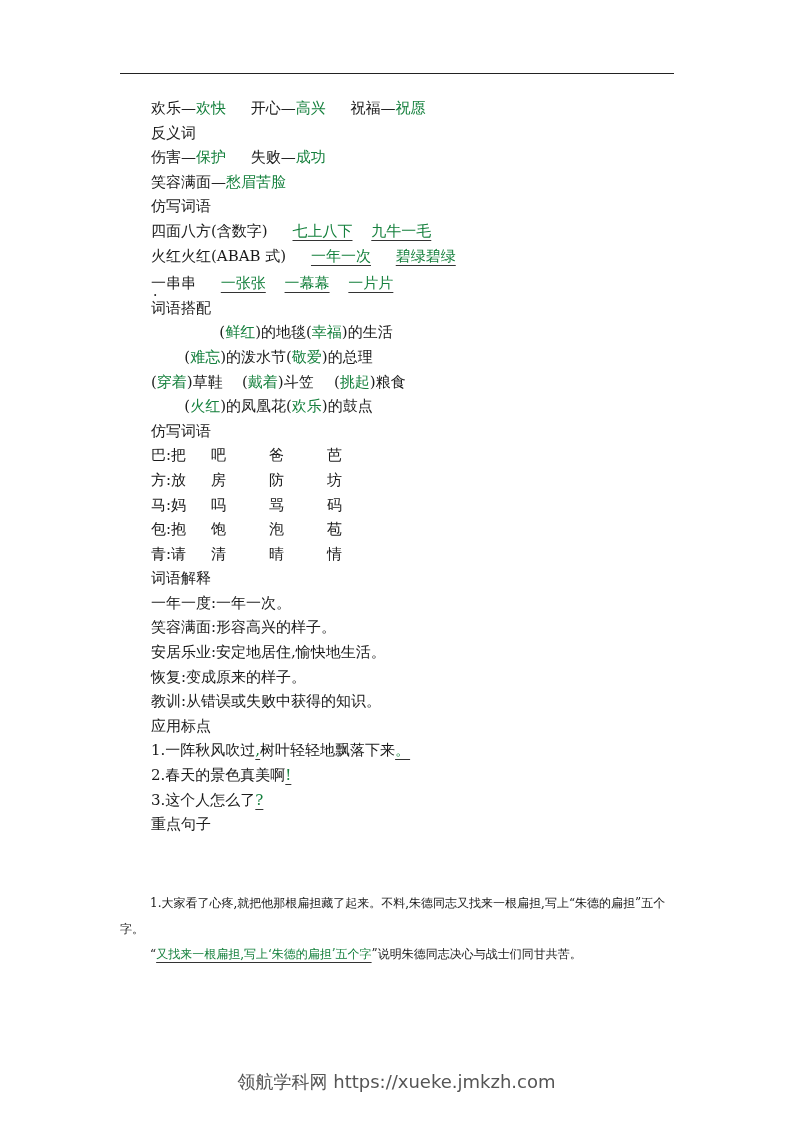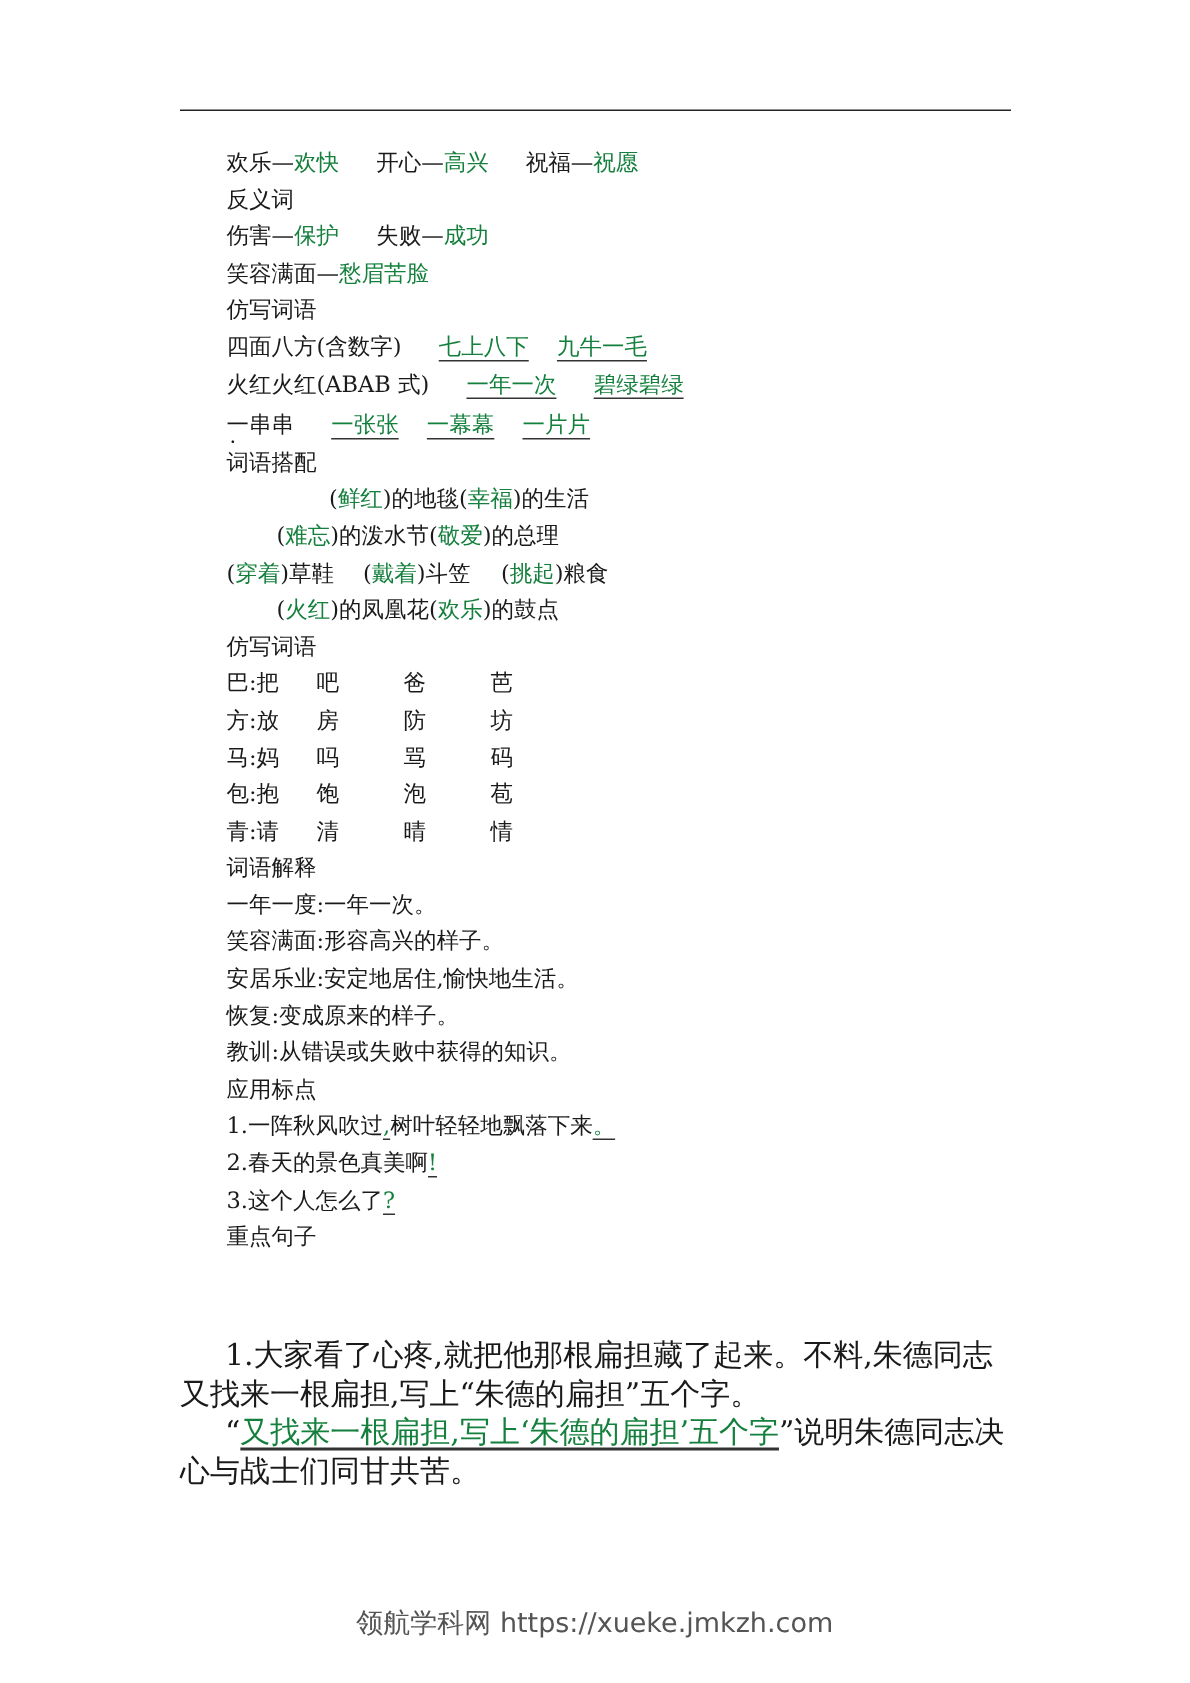--- a/index.html
+++ b/index.html
@@ -18,21 +18,21 @@
   }
   .line { white-space: nowrap; height: 24.6px; }
   .red { color: #15803d; }
   .ul { text-decoration: underline; text-decoration-color: #333; text-underline-offset: 4px; }
   .gap { display: inline-block; width: 14px; }
   .gap2 { display: inline-block; width: 20px; }
   .cell { display: inline-block; width: 58px; }
   .cell.first { width: 60px; }
   .pair1 { display: inline-block; width: 148px; text-align: right; }
   .para {
-    position: absolute; left: 120px; width: 555px; font-size: 20px; line-height: 26px;
+    position: absolute; left: 120px; width: 555px; font-size: 12px; line-height: 26px;
     white-space: normal; text-indent: 30px;
   }
   .footer {
     position: absolute; left: 0; width: 793px; top: 1070px; text-align: center;
     font-family: "DejaVu Sans", "Liberation Sans", sans-serif; font-size: 18px; color: #555;
   }
   .dot { position: relative; }
   .dot::after { content: "·"; position: absolute; left: 2px; top: 9px; font-size: 14px; }
 </style>
 </head>

